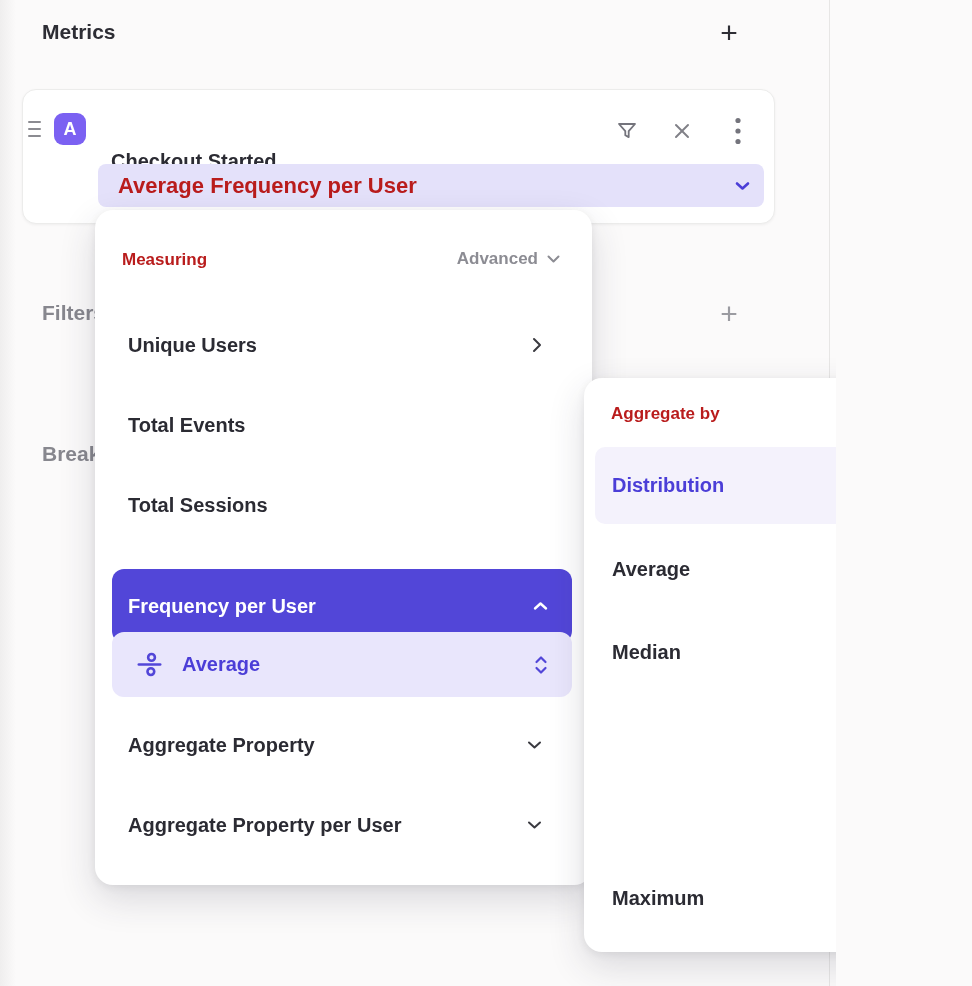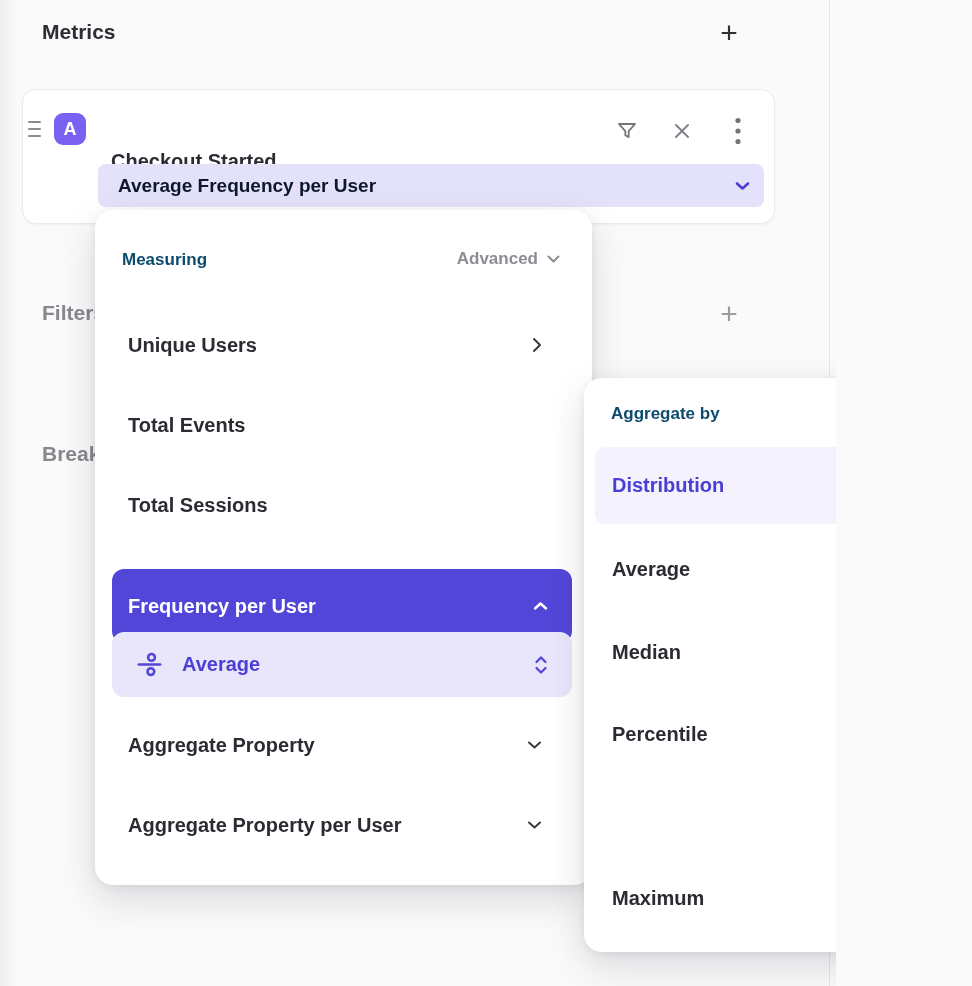--- a/index.html
+++ b/index.html
@@ -29,30 +29,30 @@
   .series-badge{position:absolute;left:31px;top:23px;width:32px;height:32px;background:#7b61f2;
     border-radius:9px;color:#fff;font-size:18px;font-weight:600;display:flex;align-items:center;justify-content:center;}
   .card-title{position:absolute;left:88px;top:31px;height:32px;display:flex;align-items:center;
     font-size:20px;font-weight:600;color:#2b2b33;cursor:pointer;white-space:nowrap;margin-top:24px;}
   .card-icon{position:absolute;top:27px;width:28px;height:28px;display:flex;align-items:center;justify-content:center;cursor:pointer;}
   .icon-funnel{left:590px;}
   .icon-close{left:645px;}
   .icon-kebab{left:701px;}
   .measure-pill{position:absolute;left:75px;top:74px;width:666px;height:43px;background:#e4e1fa;border-radius:8px;
     display:flex;align-items:center;padding:0 14px 0 20px;box-sizing:border-box;cursor:pointer;}
-  .measure-pill .pill-label{font-size:19px;font-weight:600;color:#0f172a;white-space:nowrap;}
+  .measure-pill .pill-label{font-size:22px;font-weight:600;color:#b91c1c;white-space:nowrap;}
   .measure-pill .pill-chevron{margin-left:auto;display:flex;align-items:center;}
 
   
   .panel{position:absolute;background:#fff;border-radius:18px;
     box-shadow:0 14px 36px rgba(45,45,70,.16),0 2px 8px rgba(0,0,0,.07);}
   .panel-left{left:95px;top:210px;width:497px;height:675px;z-index:5;}
   .panel-right{left:584px;top:378px;width:356px;height:574px;z-index:6;}
 
-  .panel-header{position:absolute;display:flex;align-items:center;font-size:17px;font-weight:700;color:#0c4a6e;white-space:nowrap;}
+  .panel-header{position:absolute;display:flex;align-items:center;font-size:17px;font-weight:700;color:#b91c1c;white-space:nowrap;}
   .mode-select{position:absolute;display:flex;align-items:center;gap:9px;font-size:17px;font-weight:600;color:#8c8c93;cursor:pointer;white-space:nowrap;}
 
   .menu-row{position:absolute;display:flex;align-items:center;font-size:20px;font-weight:600;color:#2b2b33;
     cursor:pointer;white-space:nowrap;box-sizing:border-box;}
   .menu-row .trail{margin-left:auto;display:flex;align-items:center;}
 
   .row-selected{left:17px;width:460px;top:338px;height:74px;background:#5246d8;border-radius:12px;
     color:#fff;padding:0 24px 0 16px;margin-top:21px;}
   .row-sub{left:17px;width:460px;top:422px;height:65px;background:#e9e6fc;border-radius:12px;
     color:#4b3ed7;padding:0 24px;}
@@ -201,28 +201,20 @@
     </div>
 
     <div class="menu-row" style="left:28px;right:42px;top:176px;height:30px;">
       <span>Average</span>
     </div>
 
     <div class="menu-row" style="left:28px;right:42px;top:259px;height:30px;">
       <span>Median</span>
     </div>
 
-    <div class="menu-row" style="left:28px;right:42px;top:341px;height:30px;">
-      <span>Percentile</span>
-      <span class="trail">
-        <svg width="10" height="16" viewBox="0 0 10 16" fill="none" stroke="#3a3a40" stroke-width="2" stroke-linecap="round" stroke-linejoin="round">
-            <path d="M2 2l6 6-6 6"></path>
-          </svg>
-      </span>
-    </div>
 
 
     <div class="menu-row" style="left:28px;right:42px;top:505px;height:30px;">
       <span>Maximum</span>
     </div>
   </div>
 
 </div>
 
 </body></html>

